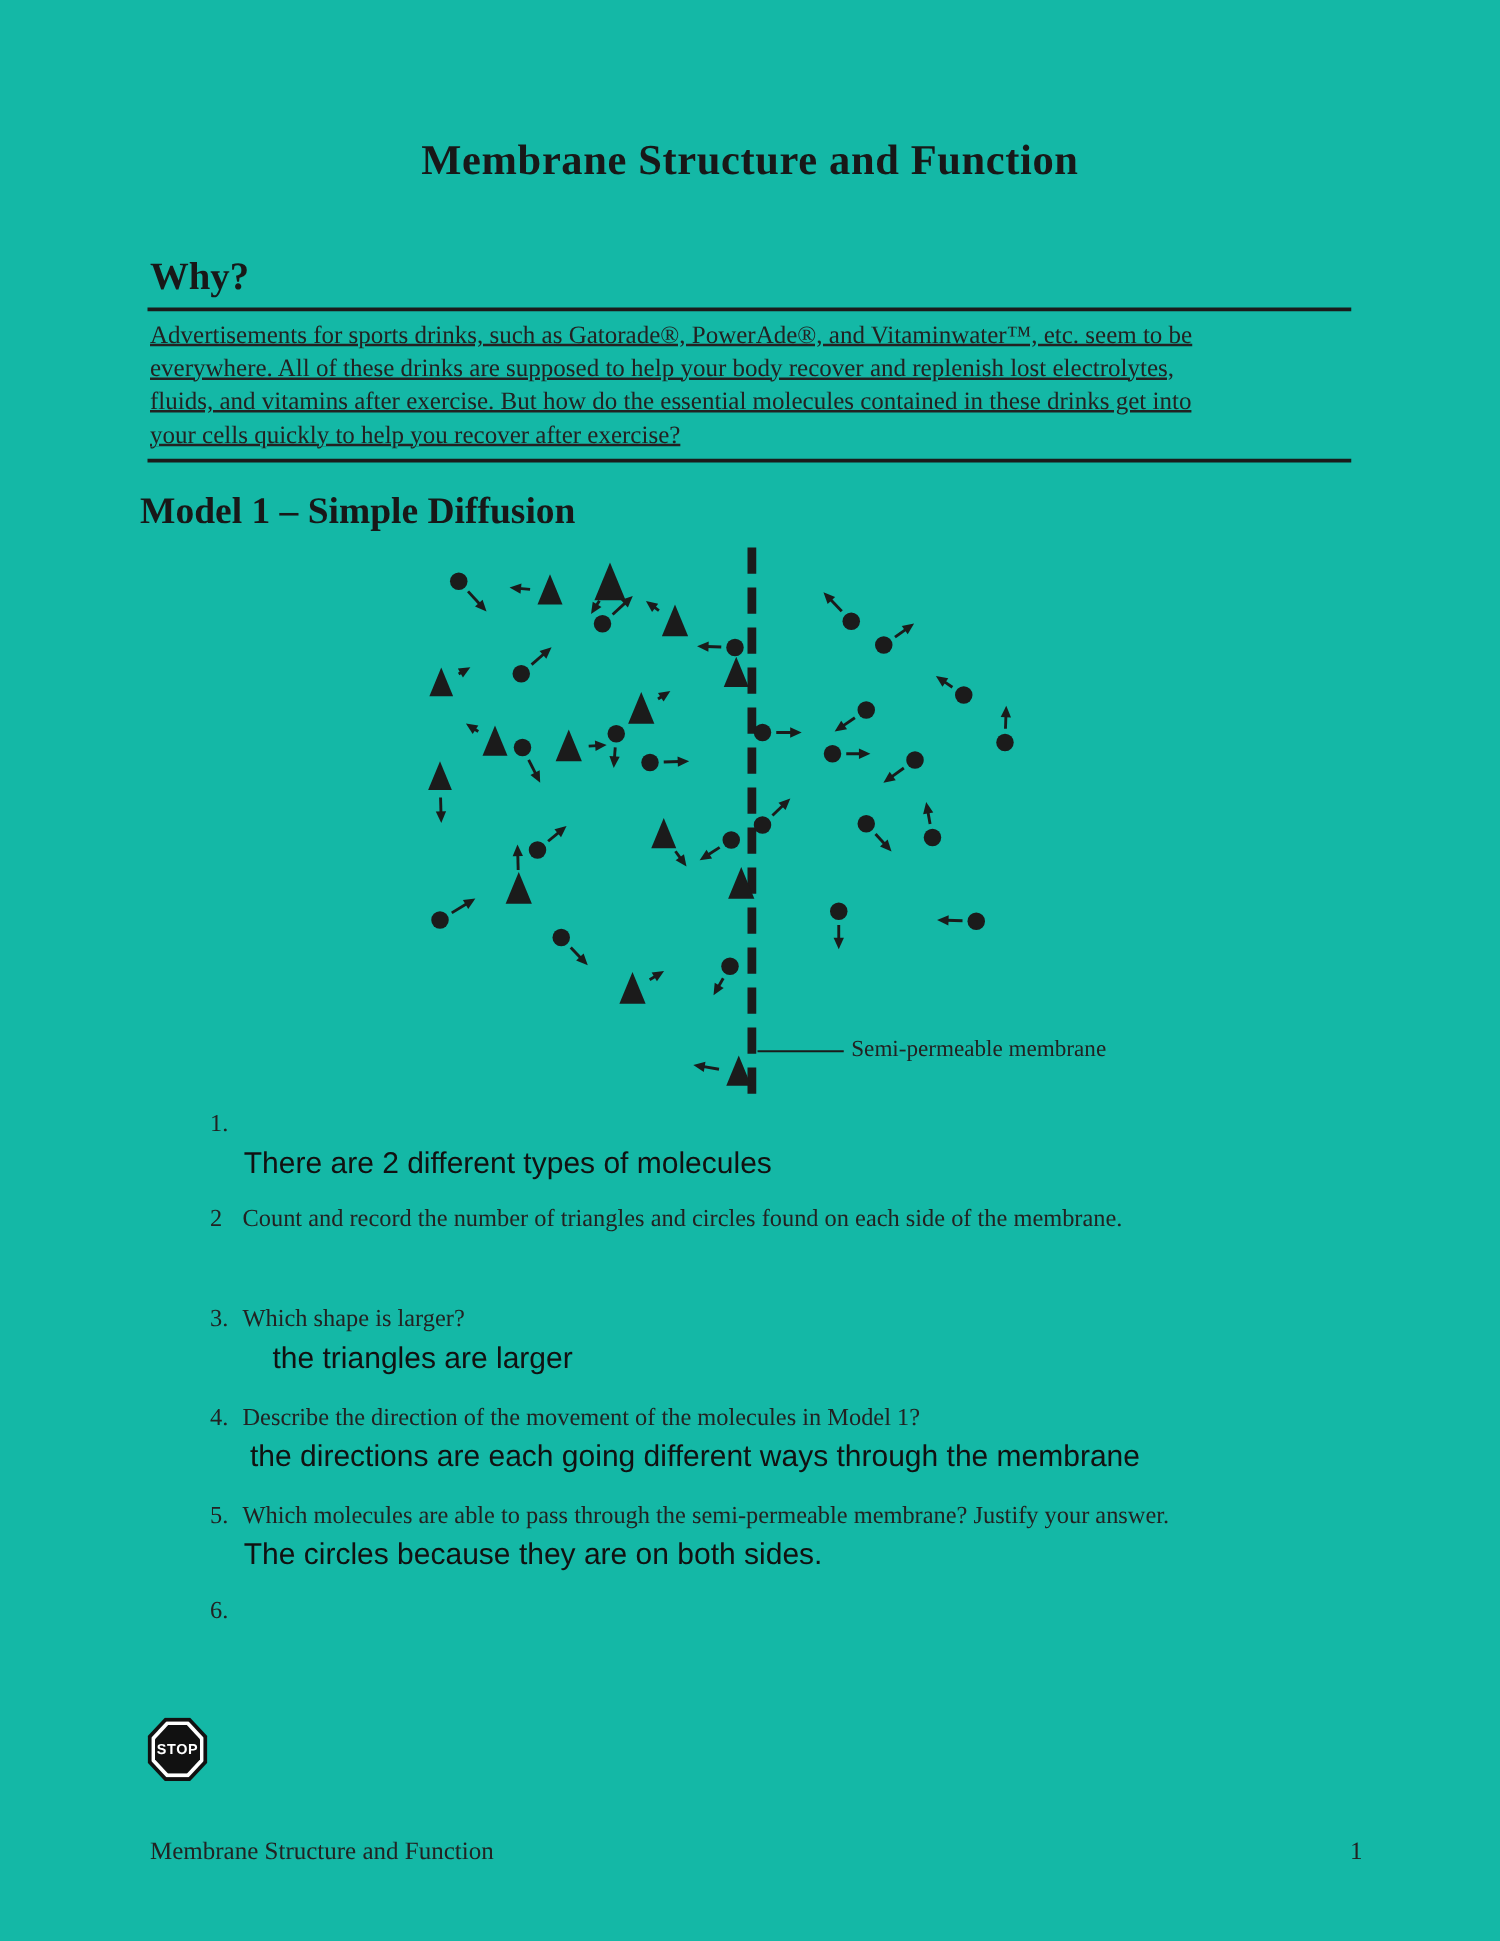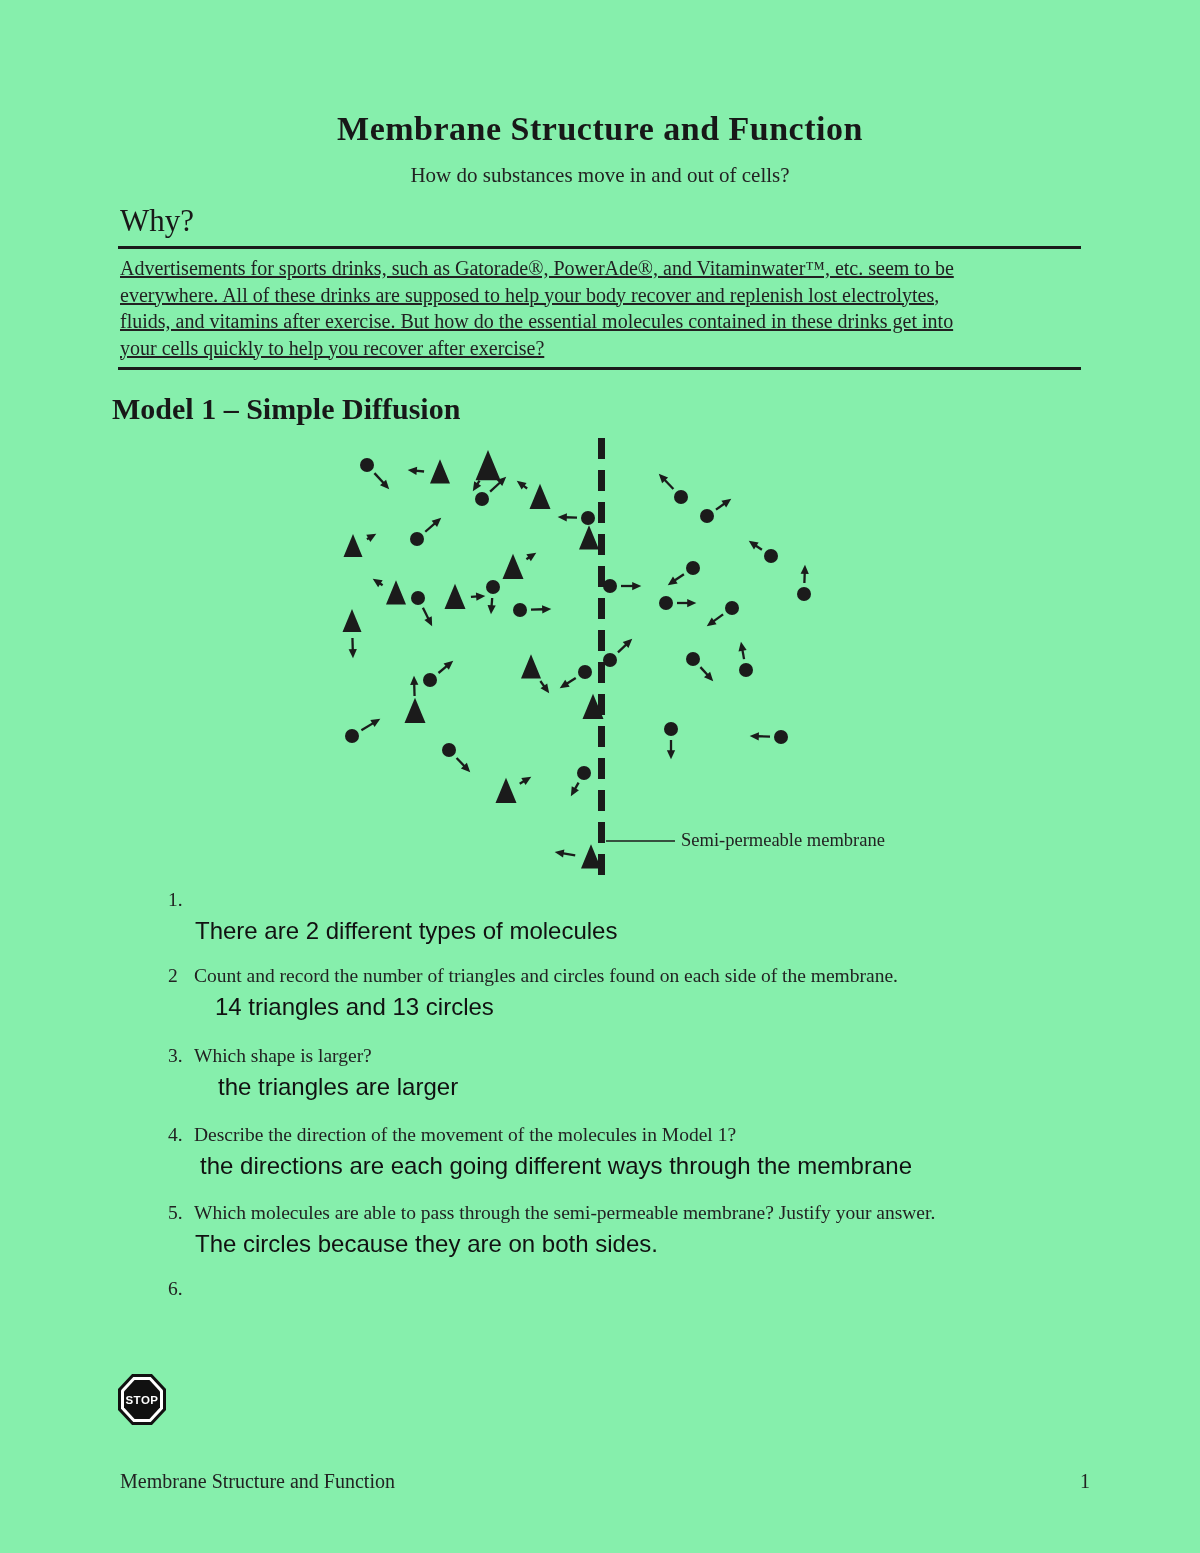--- a/index.html
+++ b/index.html
@@ -1,31 +1,31 @@
 <!DOCTYPE html>
 <html><head>
 <meta charset="utf-8">
 <style>
   html,body{margin:0;padding:0;background:#888;}
   #page{
-    position:relative;width:1200px;height:1553px;background:#86efac;
+    position:relative;width:1200px;height:1553px;background:#14b8a6;
     font-family:"Liberation Serif", serif;color:#1b1b1b;overflow:hidden;
     margin:0 auto;
   }
   .abs{position:absolute;}
   #doc-title{
     top:110px;left:0;width:1200px;text-align:center;
     font-size:34px;font-weight:bold;letter-spacing:0.5px;color:#181818;
   }
   #doc-subtitle{
     top:163px;left:0;width:1200px;text-align:center;
     font-size:21px;color:#222;
   }
   #why-heading{
-    top:203px;left:120px;font-size:31px;font-weight:normal;color:#181818;
+    top:203px;left:120px;font-size:31px;font-weight:bold;color:#181818;
   }
   .rule{
     left:118px;width:963px;height:3px;background:#1b1b1b;
   }
   #rule-1{top:246px;}
   #rule-2{top:367px;}
   #why-paragraph{
     top:255px;left:120px;width:965px;
     font-size:20px;line-height:26.5px;white-space:pre-line;color:#222;text-decoration:underline;
   }
@@ -77,21 +77,20 @@
   .pointer-line{stroke:#1b1b1b;stroke-width:1.5;}
   .mol{fill:#1b1b1b;}
   .mol-arrow{stroke:#1b1b1b;stroke-width:2.3;fill:none;}
 </style>
 </head>
 <body>
 
 <div id="page">
 
   <div id="doc-title" class="abs">Membrane Structure and Function</div>
-  <div id="doc-subtitle" class="abs">How do substances move in and out of cells?</div>
 
   <div id="why-heading" class="abs">Why?</div>
   <div id="rule-1" class="abs rule"></div>
   <div id="why-paragraph" class="abs">Advertisements for sports drinks, such as Gatorade®, PowerAde®, and Vitaminwater™, etc. seem to be
 everywhere. All of these drinks are supposed to help your body recover and replenish lost electrolytes,
 fluids, and vitamins after exercise. But how do the essential molecules contained in these drinks get into
 your cells quickly to help you recover after exercise?</div>
   <div id="rule-2" class="abs rule"></div>
 
   <div id="model-heading" class="abs">Model 1 – Simple Diffusion</div>
@@ -191,21 +190,20 @@
         <span class="q-num">1.</span>
       </div>
       <div class="q-answer">There are 2 different types of molecules</div>
     </div>
 
     <div class="q-block" style="top: 962px;">
       <div class="q-line">
         <span class="q-num">2</span>
         <span class="q-text">Count and record the number of triangles and circles found on each side of the membrane.</span>
       </div>
-      <div class="q-answer">14 triangles and 13 circles</div>
     </div>
 
     <div class="q-block" style="top: 1042px;">
       <div class="q-line">
         <span class="q-num">3.</span>
         <span class="q-text">Which shape is larger?</span>
       </div>
       <div class="q-answer">the triangles are larger</div>
     </div>
 

